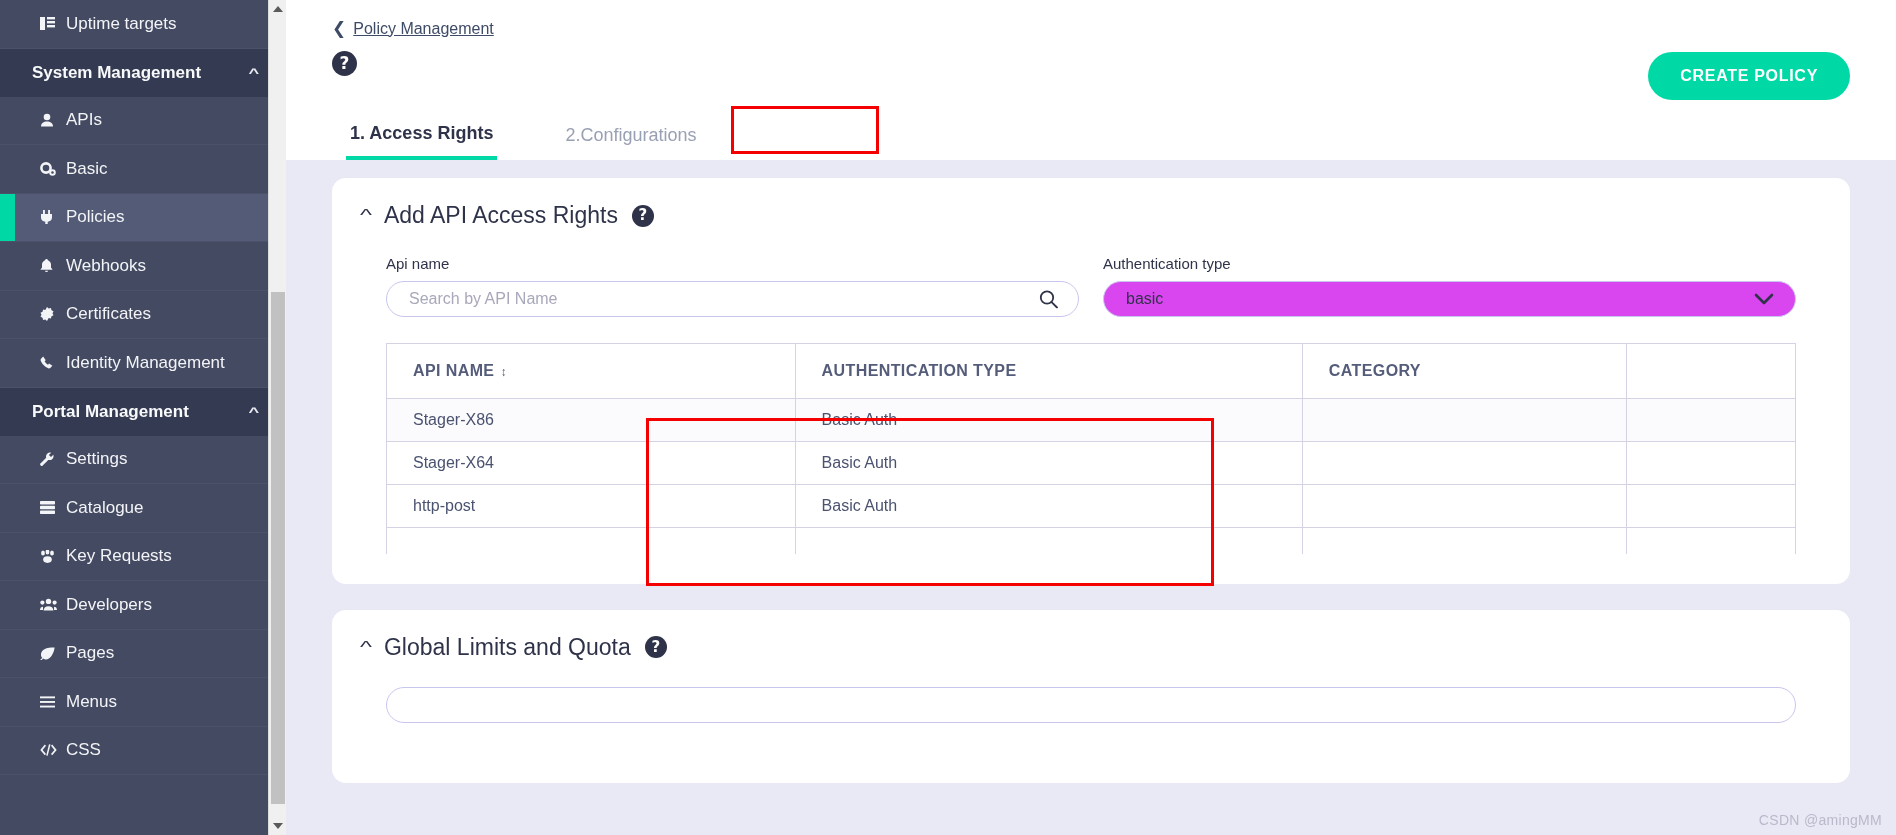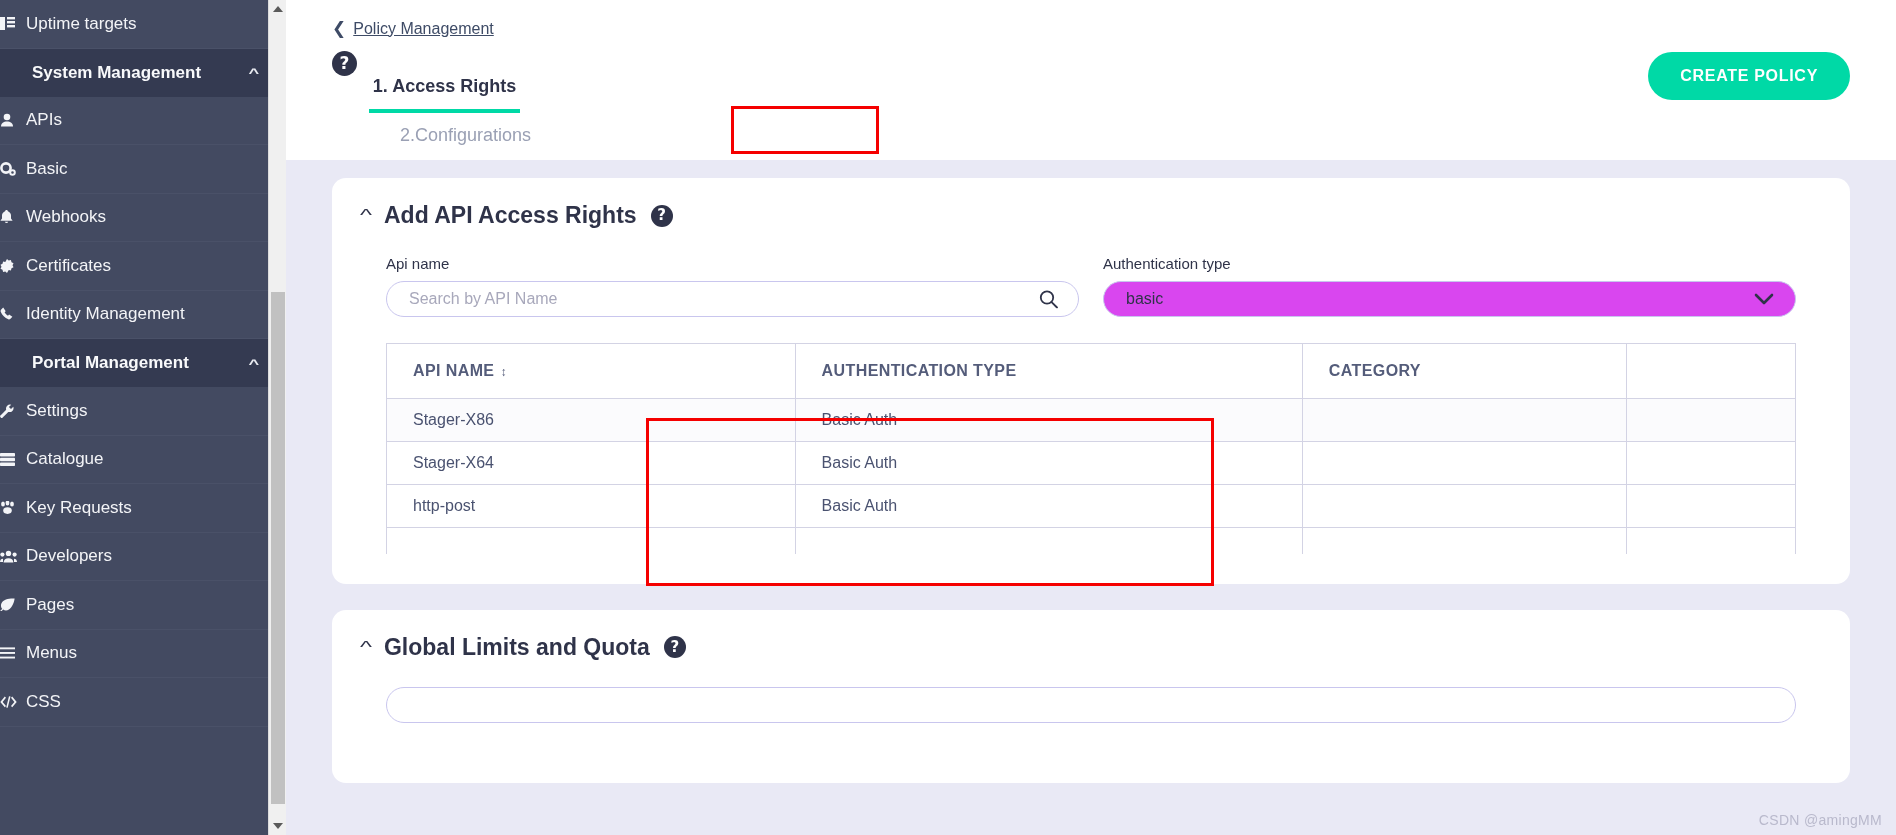--- a/index.html
+++ b/index.html
@@ -27,20 +27,21 @@
     background: #434a61;
     flex: 0 0 286px;
     overflow: hidden;
   }
 
   .nav-item {
     position: relative;
     height: 48.5px;
     display: flex;
     align-items: center;
+    padding-left: 40px;
     color: #f3f4f7;
     font-size: 17px;
     background: #434a61;
     border-bottom: 1px solid #4a5168;
   }
   .nav-item .ico {
     width: 26px;
     flex: 0 0 26px;
     font-size: 15px;
     color: #f3f4f7;
@@ -161,25 +162,24 @@
     font-size: 17px;
     font-weight: bold;
     font-family: "DejaVu Sans", sans-serif;
     line-height: 1;
     cursor: pointer;
   }
   .help-icon.sm { width: 22px; height: 22px; font-size: 15px; }
 
   .tabs {
     position: absolute;
-    left: 46px;
+    left: 60px;
     bottom: 0;
     display: flex;
     align-items: center;
-    flex-direction: column;
   }
   .tab {
     padding: 10px 4px 12px 4px;
     font-size: 18px;
     cursor: pointer;
     white-space: nowrap;
   }
   .tab.active {
     color: #2f3349;
     font-weight: bold;
@@ -231,21 +231,21 @@
   .card-head .collapse-chev {
     font-size: 17px;
     color: #2f3349;
     transform: scaleX(1.5);
     cursor: pointer;
     line-height: 1;
   }
   .card-title {
     font-size: 23px;
     color: #2f3349;
-    font-weight: bold;
+    font-weight: normal;
   }
 
   .form-row {
     display: flex;
     gap: 24px;
     margin-top: 26px;
     padding: 0 26px;
   }
   .field { flex: 1; }
   .field-label {
@@ -382,20 +382,30 @@
       <span class="ico">
         <svg width="16" height="14" viewBox="0 0 16 14">
             <circle cx="6" cy="6" r="4.6" fill="none" stroke="#f3f4f7" stroke-width="2.6"></circle>
             <circle cx="12.5" cy="10.5" r="2.3" fill="none" stroke="#f3f4f7" stroke-width="2"></circle>
           </svg>
       </span>
       <span>Basic</span>
     </div>
 
 
+    <div class="nav-item active">
+      <span class="ico">
+        <svg width="13" height="14" viewBox="0 0 13 14">
+            <rect x="3" y="0" width="1.9" height="4" fill="#f3f4f7"></rect>
+            <rect x="8.1" y="0" width="1.9" height="4" fill="#f3f4f7"></rect>
+            <path d="M1 4h11v3.4c0 2.4-1.9 4-4.3 4.3V14H5.3v-2.3C2.9 11.4 1 9.8 1 7.4z" fill="#f3f4f7"></path>
+          </svg>
+      </span>
+      <span>Policies</span>
+    </div>
 
     <div class="nav-item">
       <span class="ico">
         <svg width="13" height="14" viewBox="0 0 13 14">
             <path d="M6.5 0c-.8 0-1.4.6-1.4 1.3C3.3 1.9 2 3.6 2 5.6v3l-1.6 2.1h12.2L11 8.6v-3c0-2-1.3-3.7-3.1-4.3C7.9.6 7.3 0 6.5 0z" fill="#f3f4f7"></path>
             <path d="M4.8 11.8a1.8 1.8 0 003.4 0z" fill="#f3f4f7"></path>
           </svg>
       </span>
       <span>Webhooks</span>
     </div>

